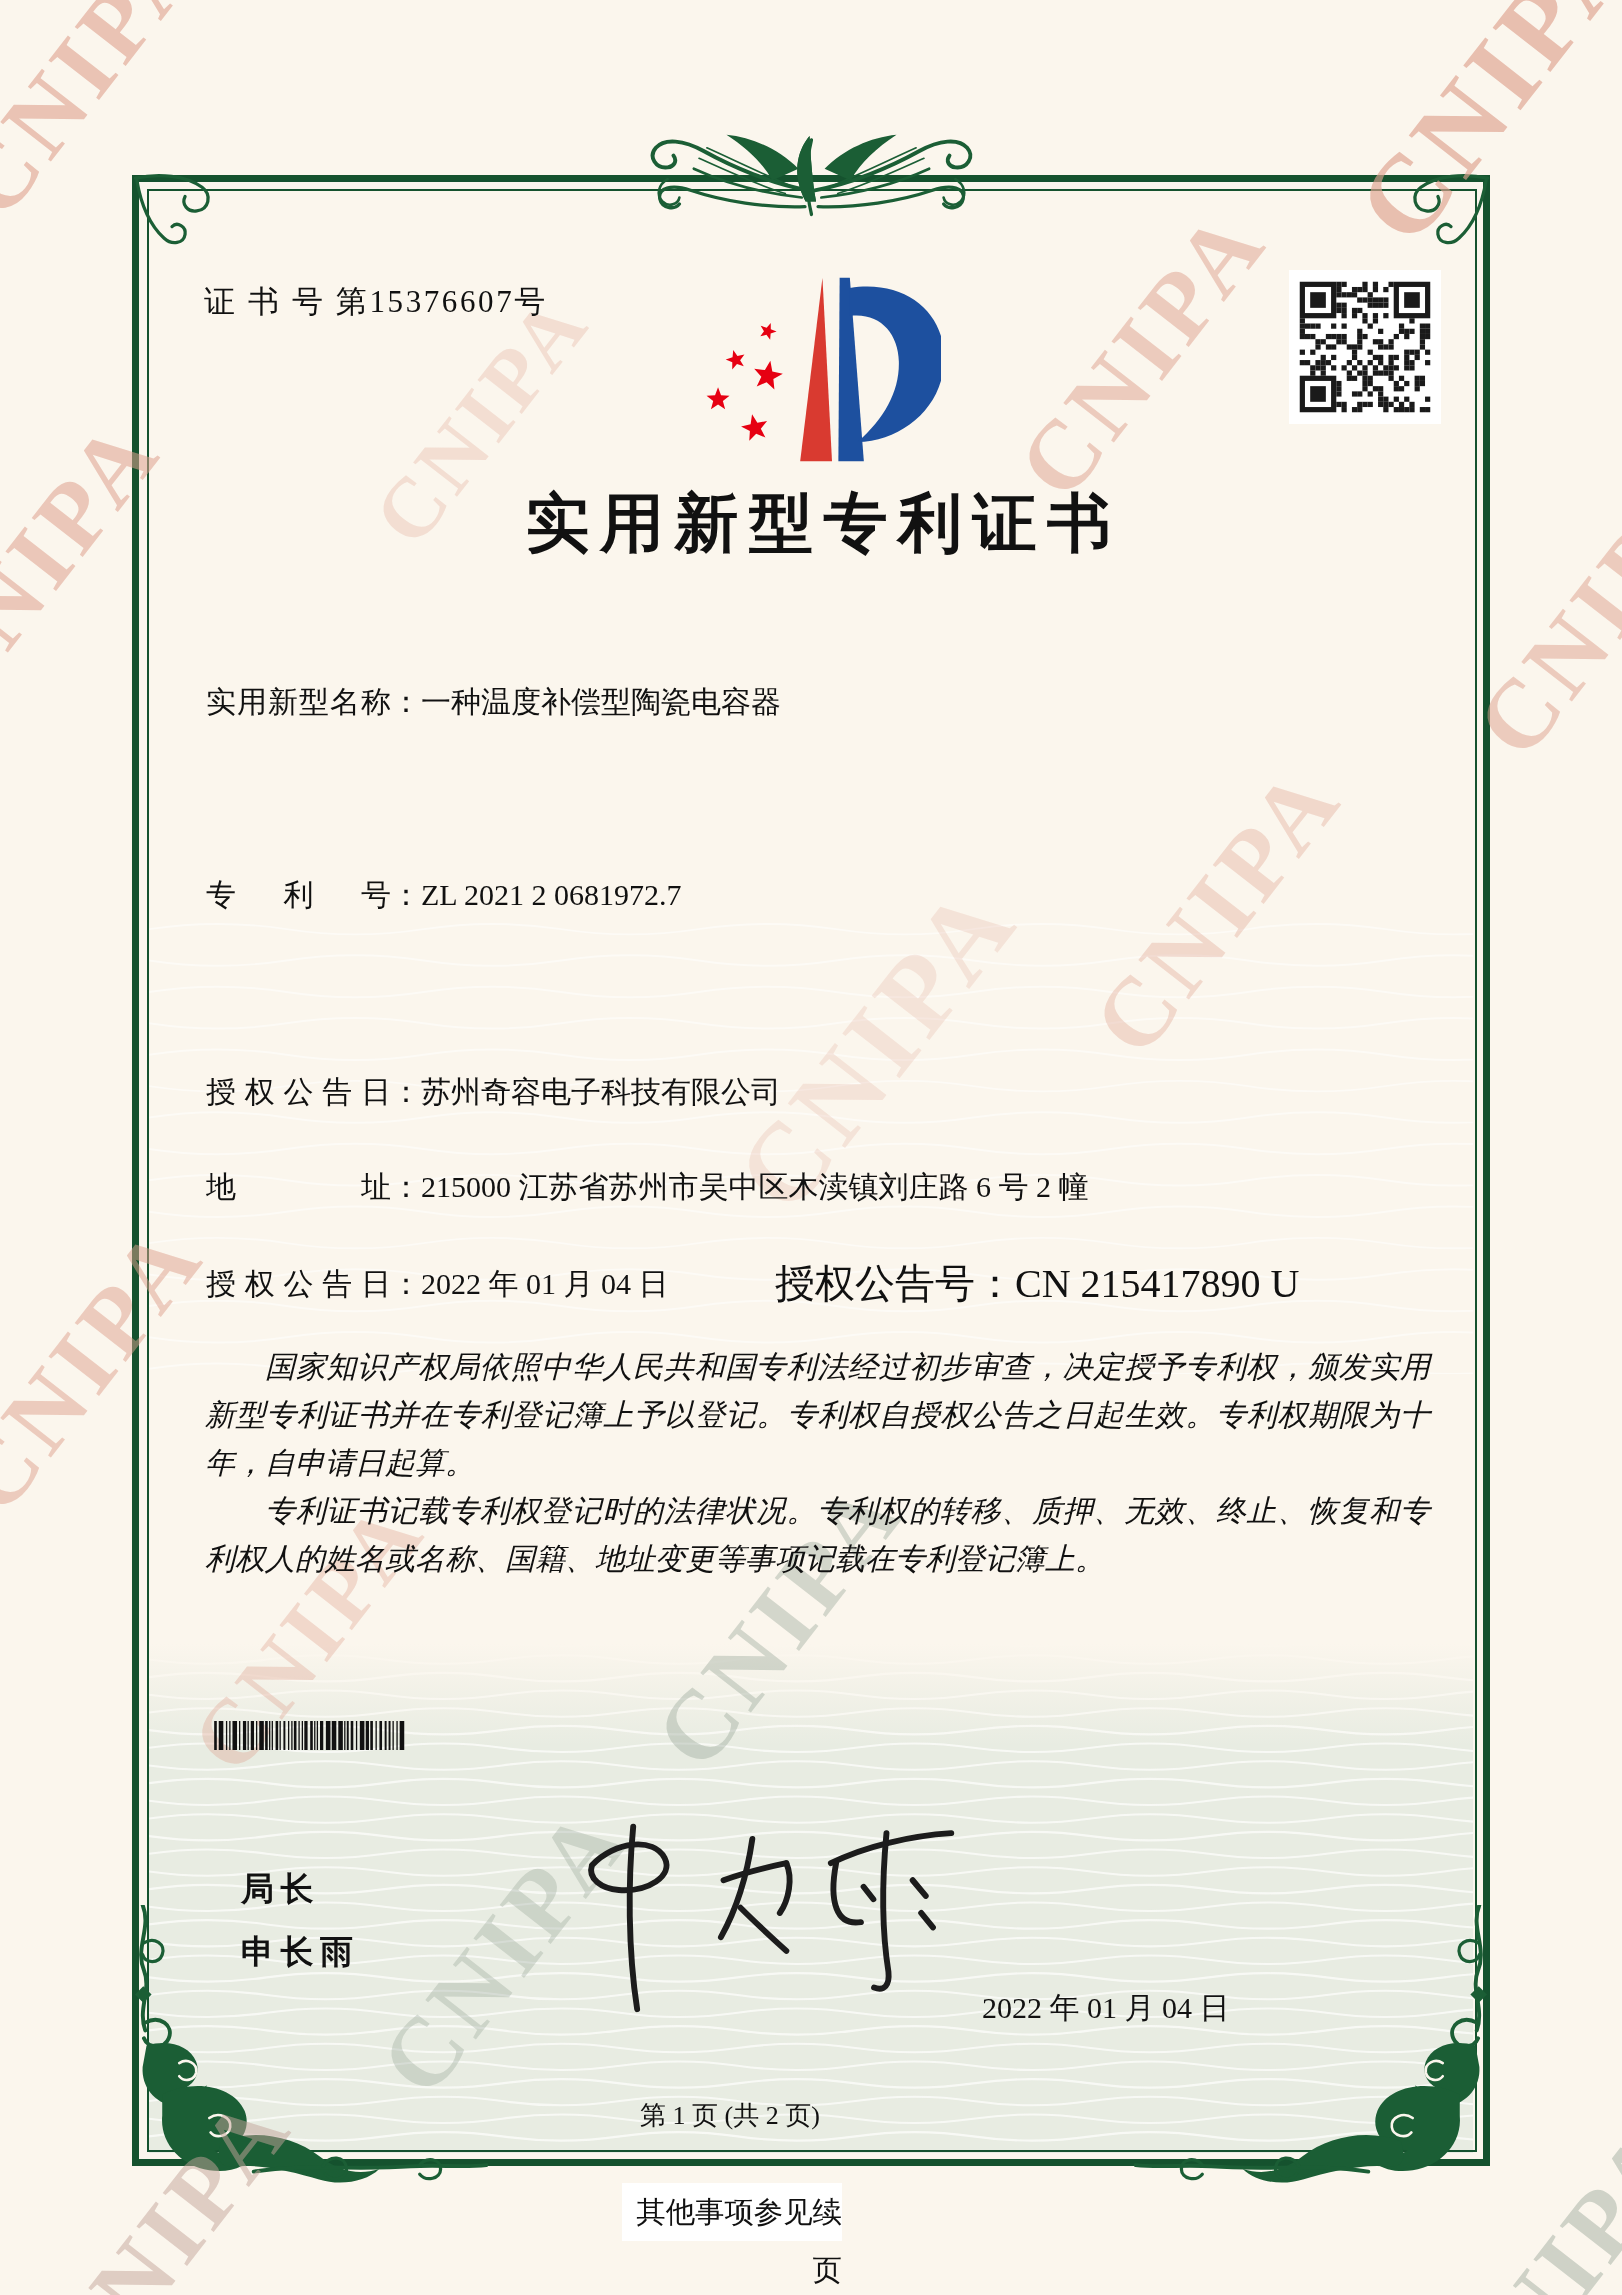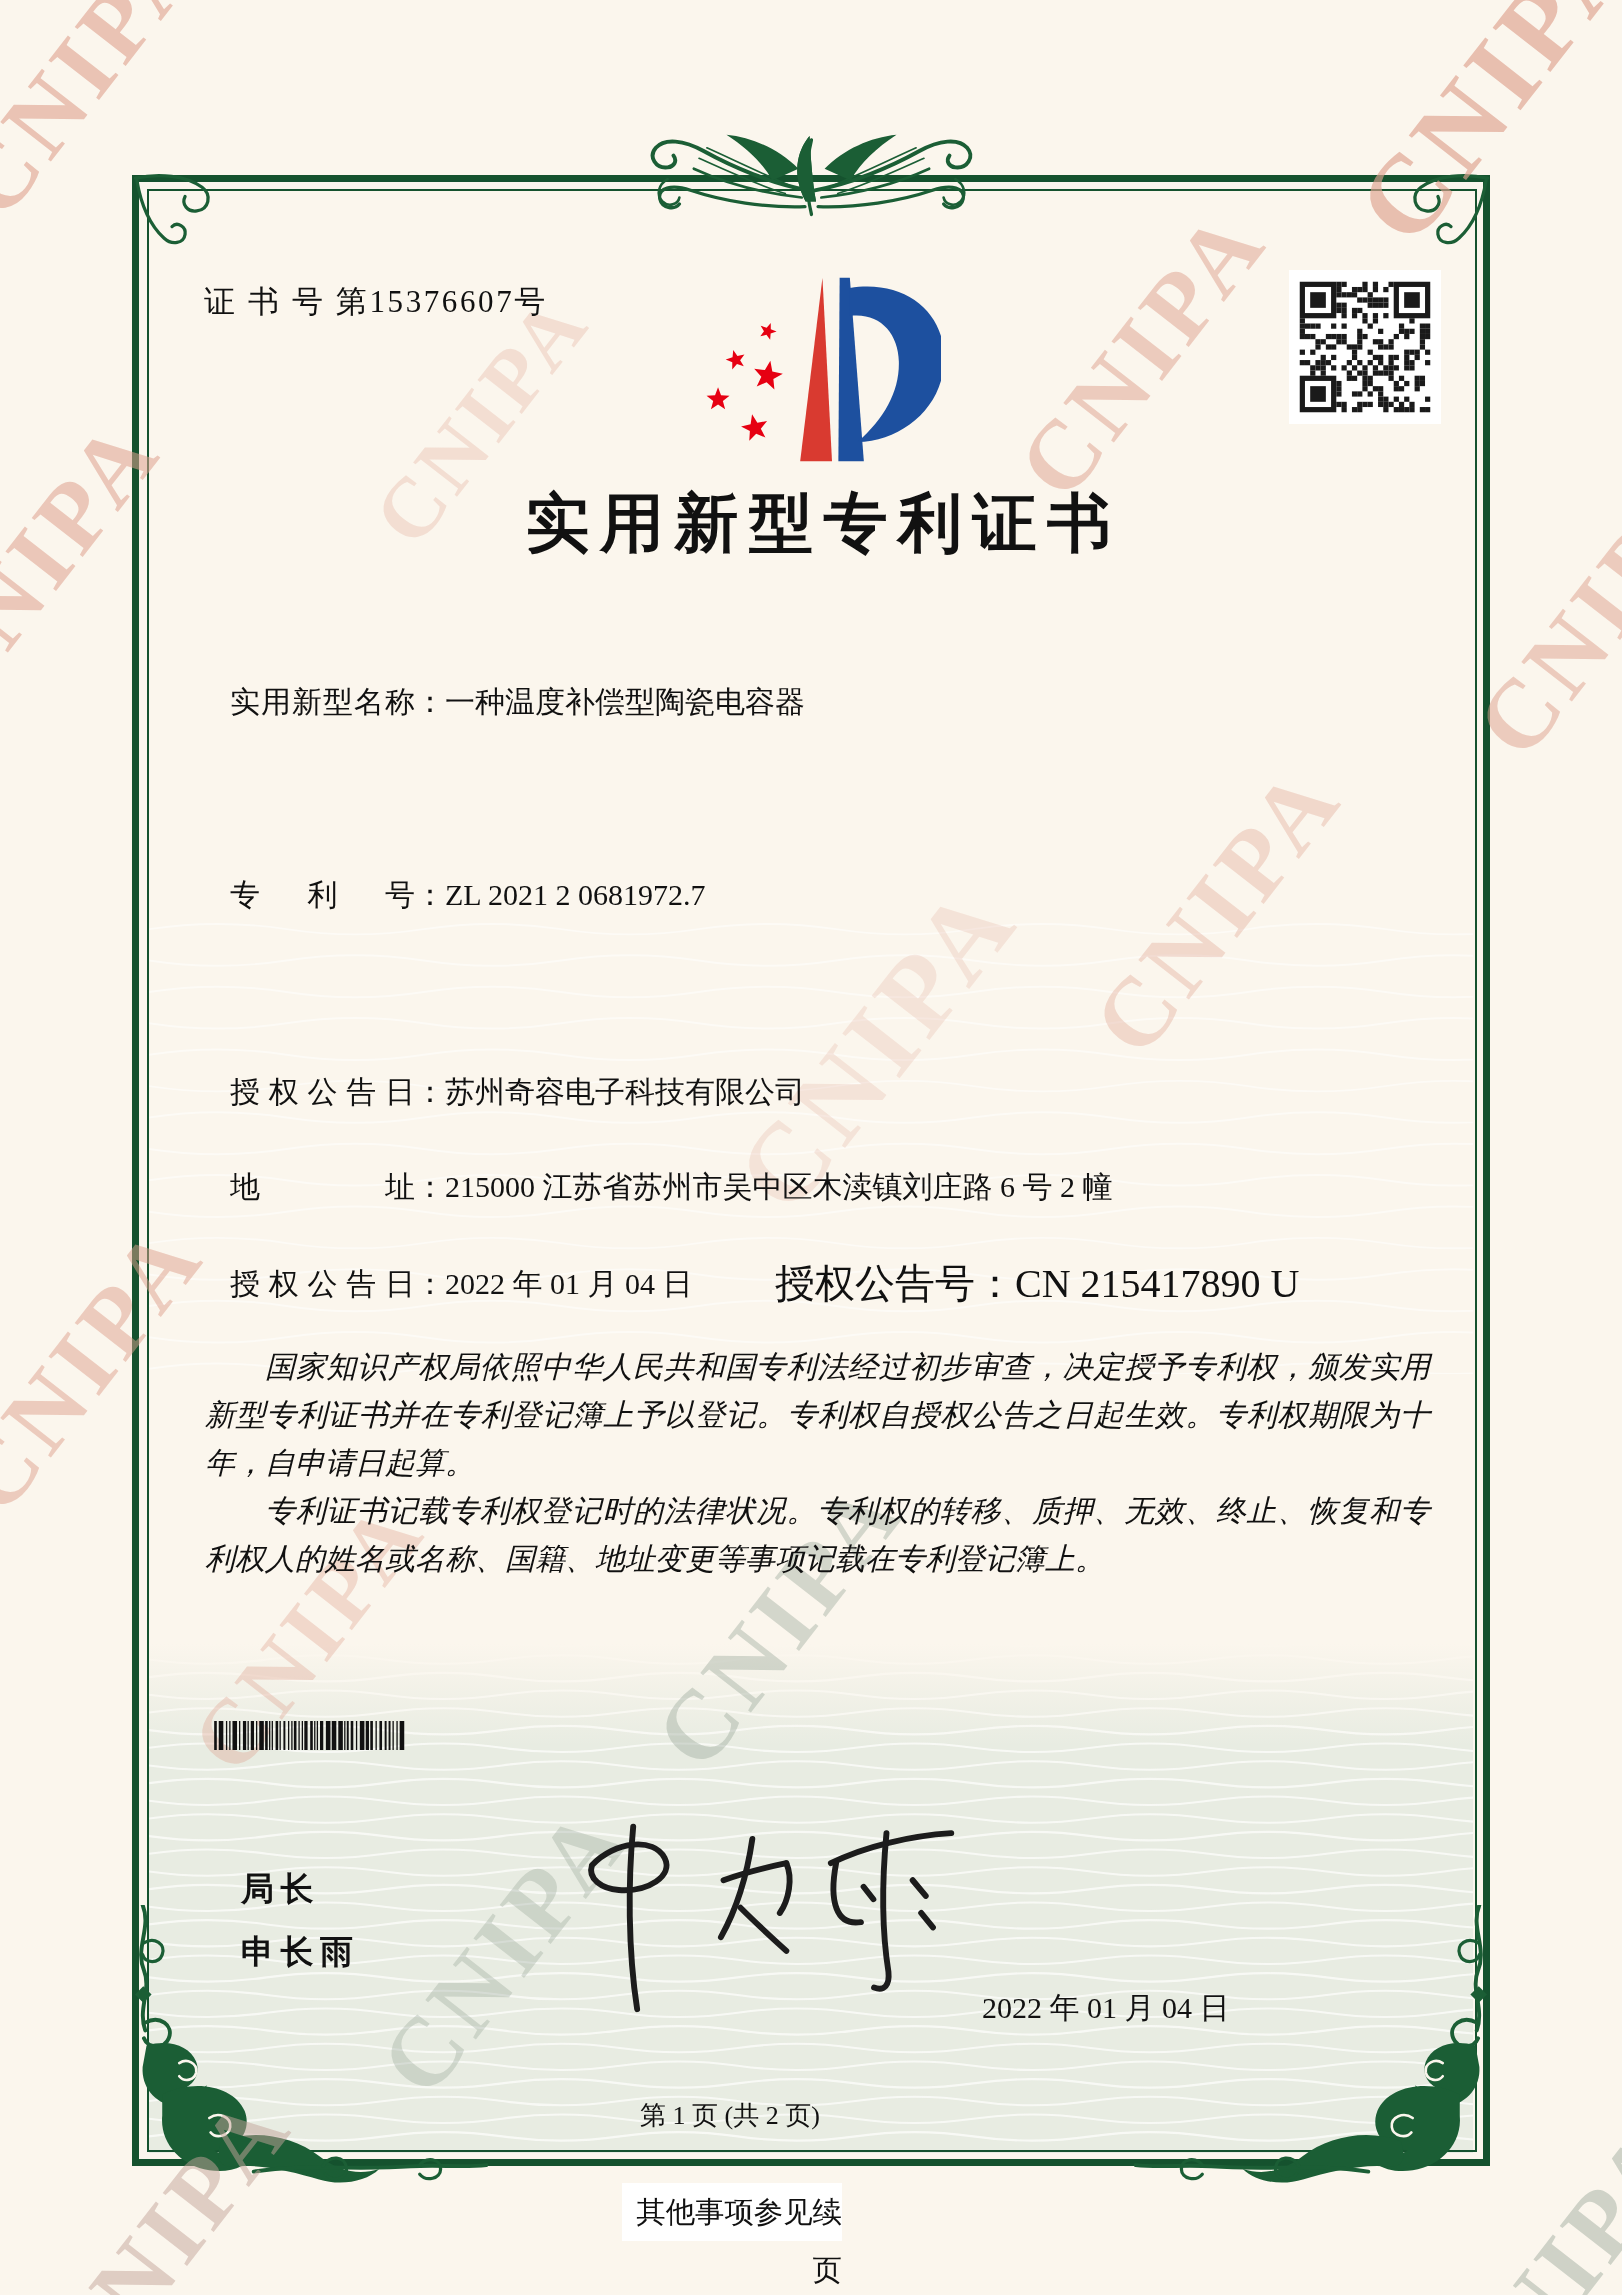--- a/index.html
+++ b/index.html
@@ -14,21 +14,21 @@
   .wave-fade{left:0;top:0;width:100%;height:111px;background:linear-gradient(180deg,#fbf6ed 8%,rgba(251,246,236,0));z-index:2;}
   .waves-faint{left:149px;top:916px;z-index:0;}
   
   .wm{position:absolute;font-family:"Liberation Serif","DejaVu Serif",serif;font-weight:bold;
       letter-spacing:.06em;transform:translate(-50%,-50%) rotate(-52deg);white-space:nowrap;z-index:4;}
   .wm.pink{color:#dfa28f;} .wm.gray{color:#9aa89a;} .wm.graypink{color:#c4a59b;}
   .certno{left:204px;top:281px;font-size:31px;letter-spacing:2.6px;z-index:6;}
   .doc-title{left:0;top:480px;width:1623px;text-align:center;font-size:64px;font-weight:bold;
              letter-spacing:10.5px;padding-left:24px;box-sizing:border-box;z-index:6;}
   .frow{left:206px;width:1243px;font-size:30px;line-height:42px;z-index:6;white-space:nowrap;}
-  .flabel{display:inline-block;width:185px;text-align:justify;text-align-last:justify;vertical-align:top;margin-left:24px;}
+  .flabel{display:inline-block;width:185px;text-align:justify;text-align-last:justify;vertical-align:top;}
   .fcolon{display:inline-block;}
   .grant-no{left:775px;font-size:40px;line-height:42px;z-index:6;white-space:nowrap;}
   .paras{left:205px;top:1343px;width:1225px;font-size:30px;line-height:48px;text-align:justify;z-index:6;}
   .paras p{margin:0;text-indent:2em;font-style:italic;}
   .signer{left:241px;font-size:33px;letter-spacing:6.5px;z-index:6;
           font-family:"Liberation Sans","DejaVu Sans",sans-serif;font-weight:600;}
   .issue-date{left:982px;top:1988px;font-size:30px;z-index:6;}
   .page-footer{left:576px;top:2098px;width:308px;text-align:center;font-size:26px;z-index:6;}
   .cont-strip{left:622px;top:2183px;width:220px;height:58px;background:#ffffff;z-index:6;text-align:right;}
   .cont-strip span{font-size:29.4px;line-height:58px;}

